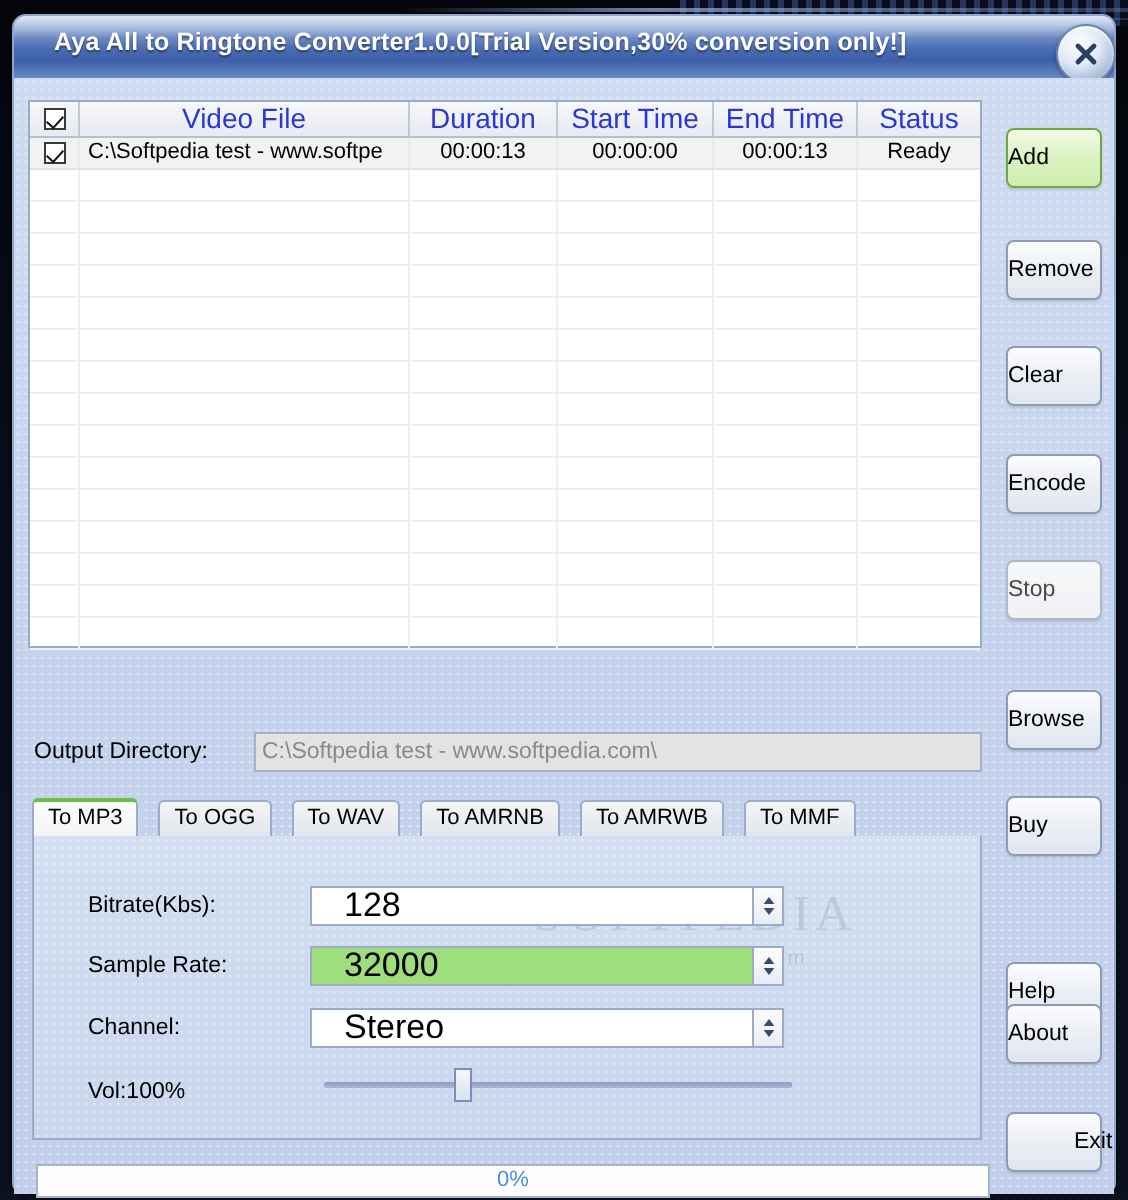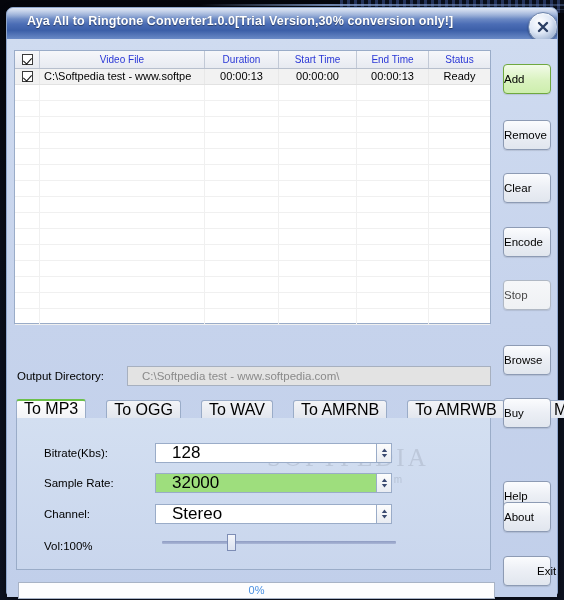--- a/index.html
+++ b/index.html
@@ -108,21 +108,21 @@
     box-sizing: border-box;
   }
   #filelist-header {
     display: flex;
     height: 18px;
     background: linear-gradient(180deg, #f6f7fa 0%, #e7eaf1 100%);
     border-bottom: 1px solid #b7bfcd;
     box-sizing: border-box;
   }
   #filelist-header .hcell {
-    font-size: 10px;
+    font-size: 14px;
     color: #2a37d6;
     text-align: center;
     line-height: 17px;
     border-right: 1px solid #c2c9d6;
     box-sizing: border-box;
     overflow: hidden;
     white-space: nowrap;
     cursor: pointer;
   }
   .col-chk  { width: 25px; }
@@ -202,46 +202,46 @@
   }
   #outdir-field {
     position: absolute; left: 120px; top: 327px;
     width: 364px; height: 20px;
     background: #e3e3e3;
     border: 1px solid #a7b0bf;
     box-sizing: border-box;
     font-size: 11.5px;
     color: #8a8a8a;
     line-height: 18px;
-    padding-left: 14px;
+    padding-left: 3px;
     overflow: hidden;
     white-space: nowrap;
     cursor: text;
   }
 
   
   #tabstrip {
     position: absolute; left: 9px; top: 361px;
     width: 475px; height: 19px;
     display: flex;
     align-items: flex-end;
     border-bottom: 1px solid #9aacc8;
     box-sizing: border-box;
   }
   .tab {
     height: 18px;
     padding: 0 7px;
-    font-size: 16px;
+    font-size: 11px;
     line-height: 17px;
     color: #000;
     background: linear-gradient(180deg, #f3f4f7 0%, #e2e6ee 100%);
     border: 1px solid #9aacc8;
     border-bottom: none;
     border-radius: 3px 3px 0 0;
-    margin-right: 20px;
+    margin-right: 10px;
     box-sizing: border-box;
     cursor: pointer;
     white-space: nowrap;
   }
   .tab.active {
     background: linear-gradient(180deg, #ffffff 0%, #f2f3f6 100%);
     border-top: 2px solid #6cc04a;
     height: 19px;
     line-height: 16px;
     font-weight: normal;

